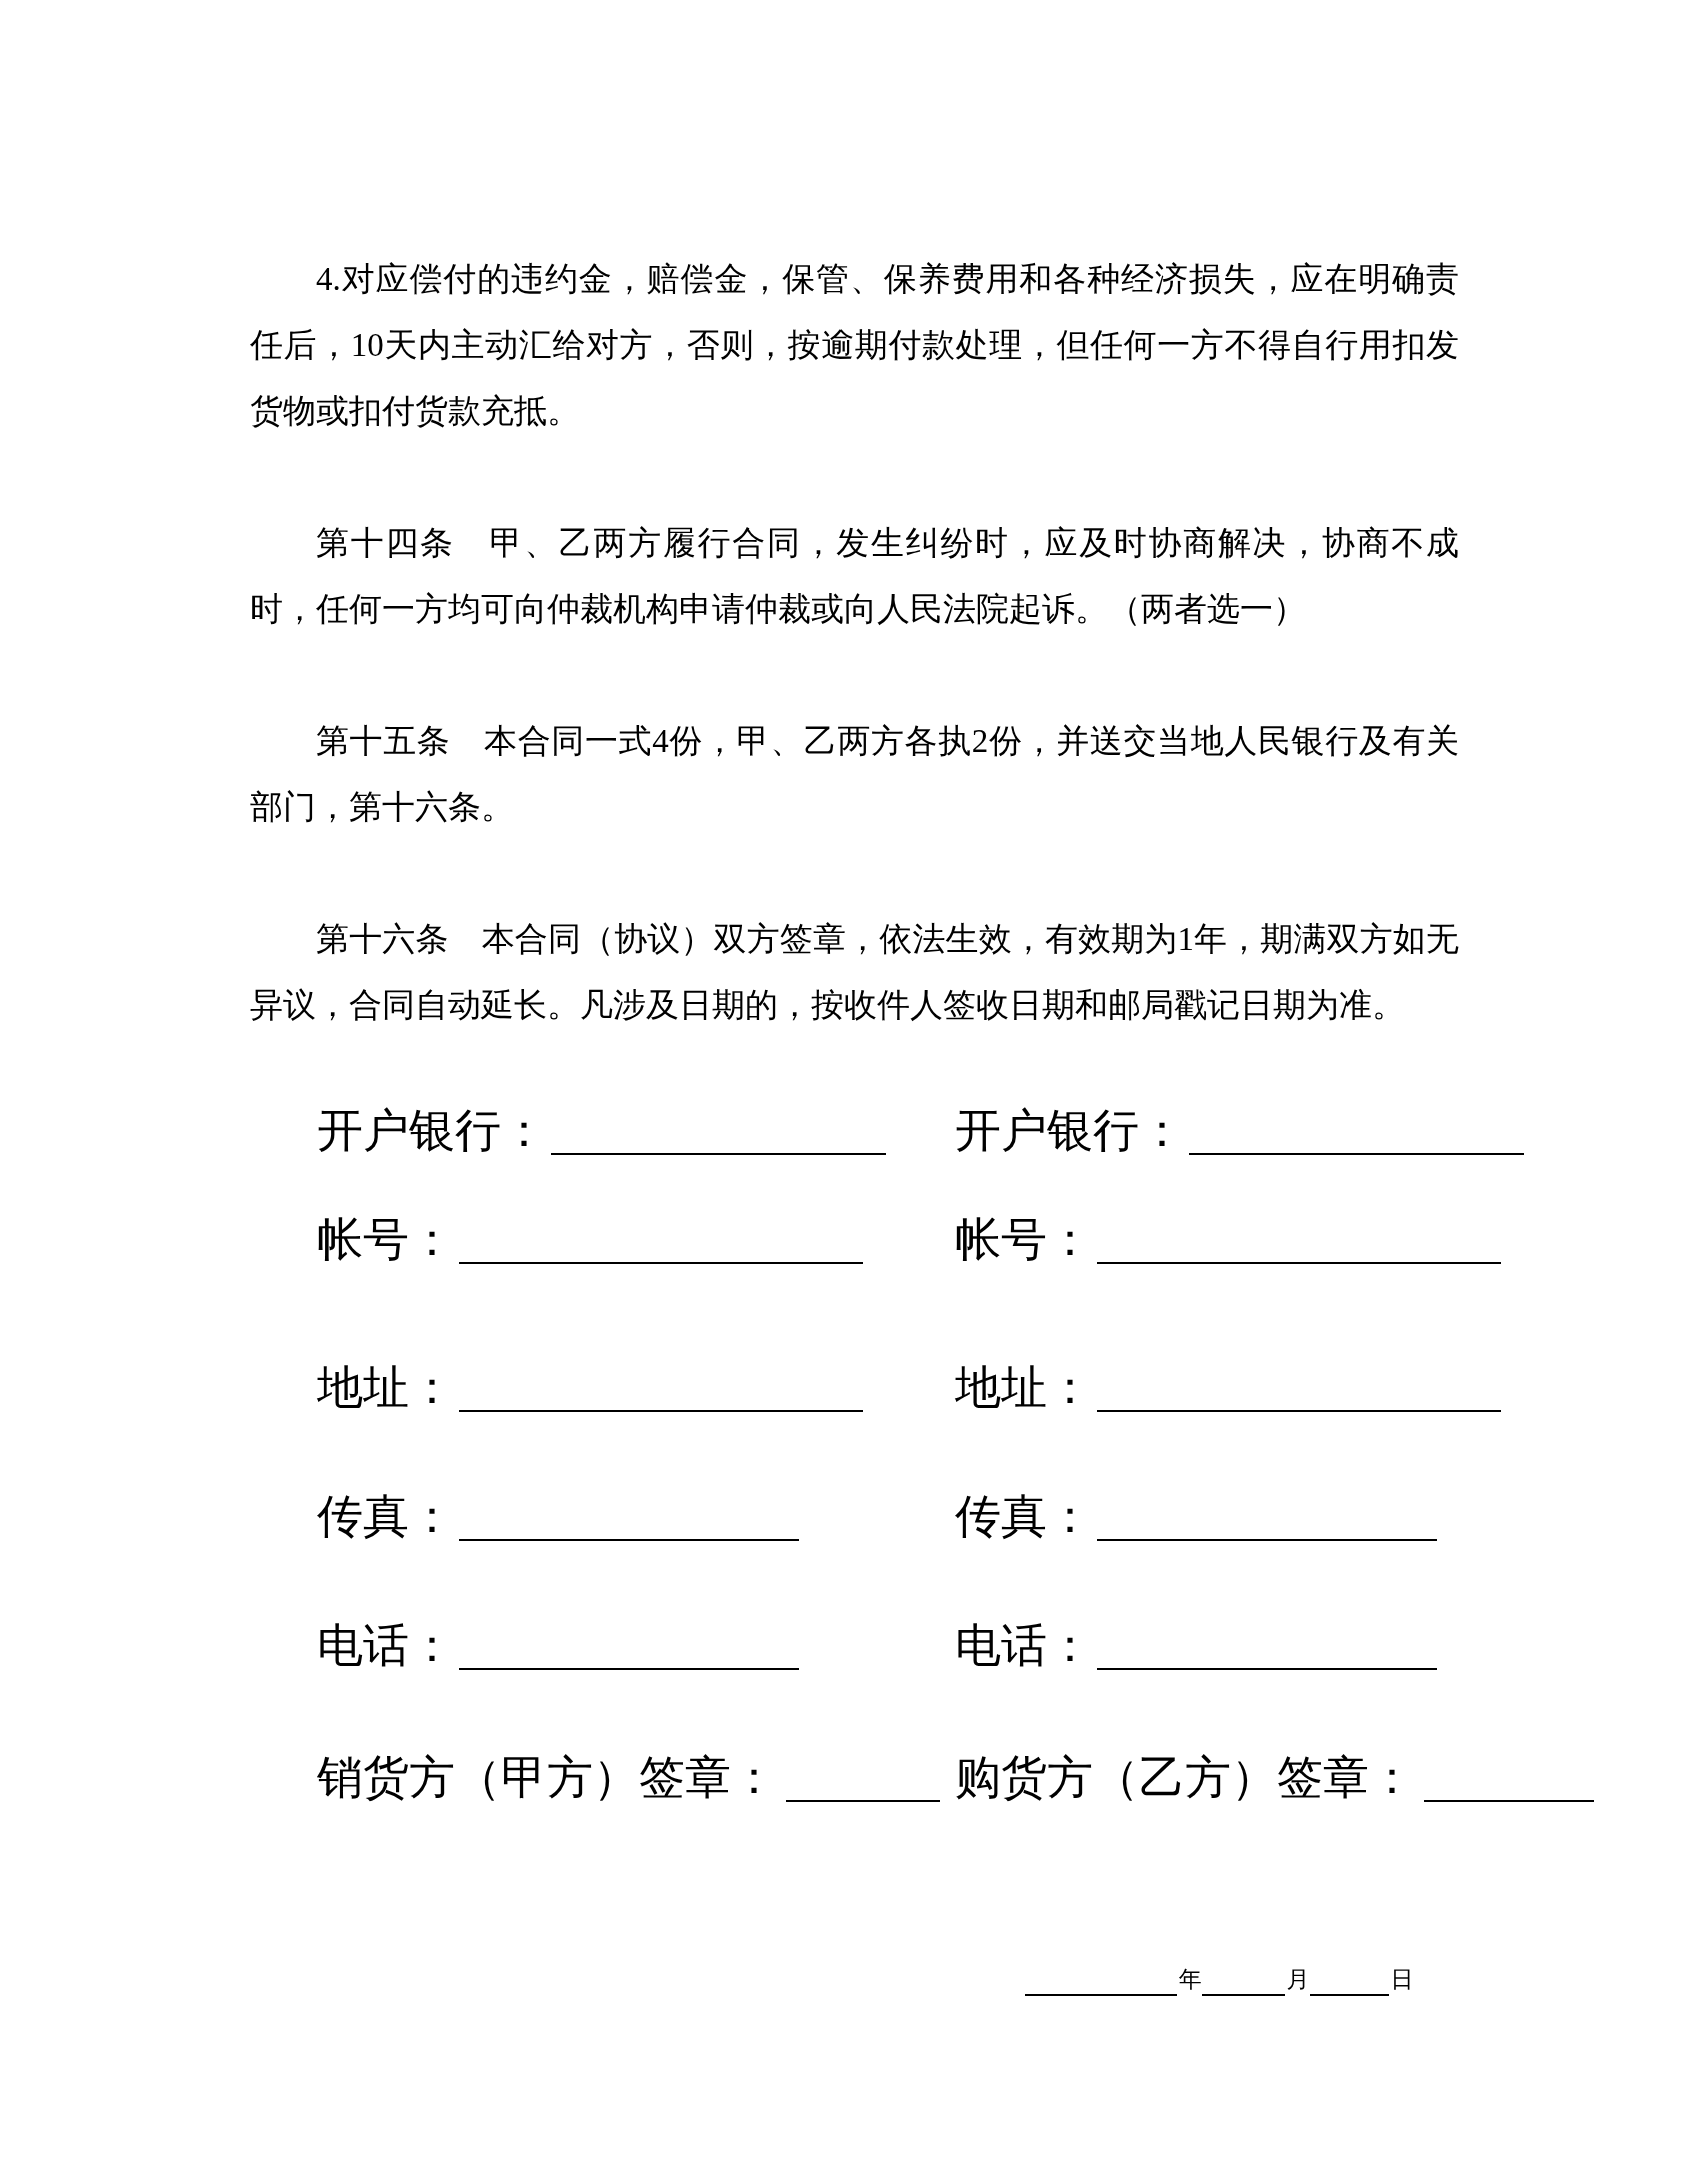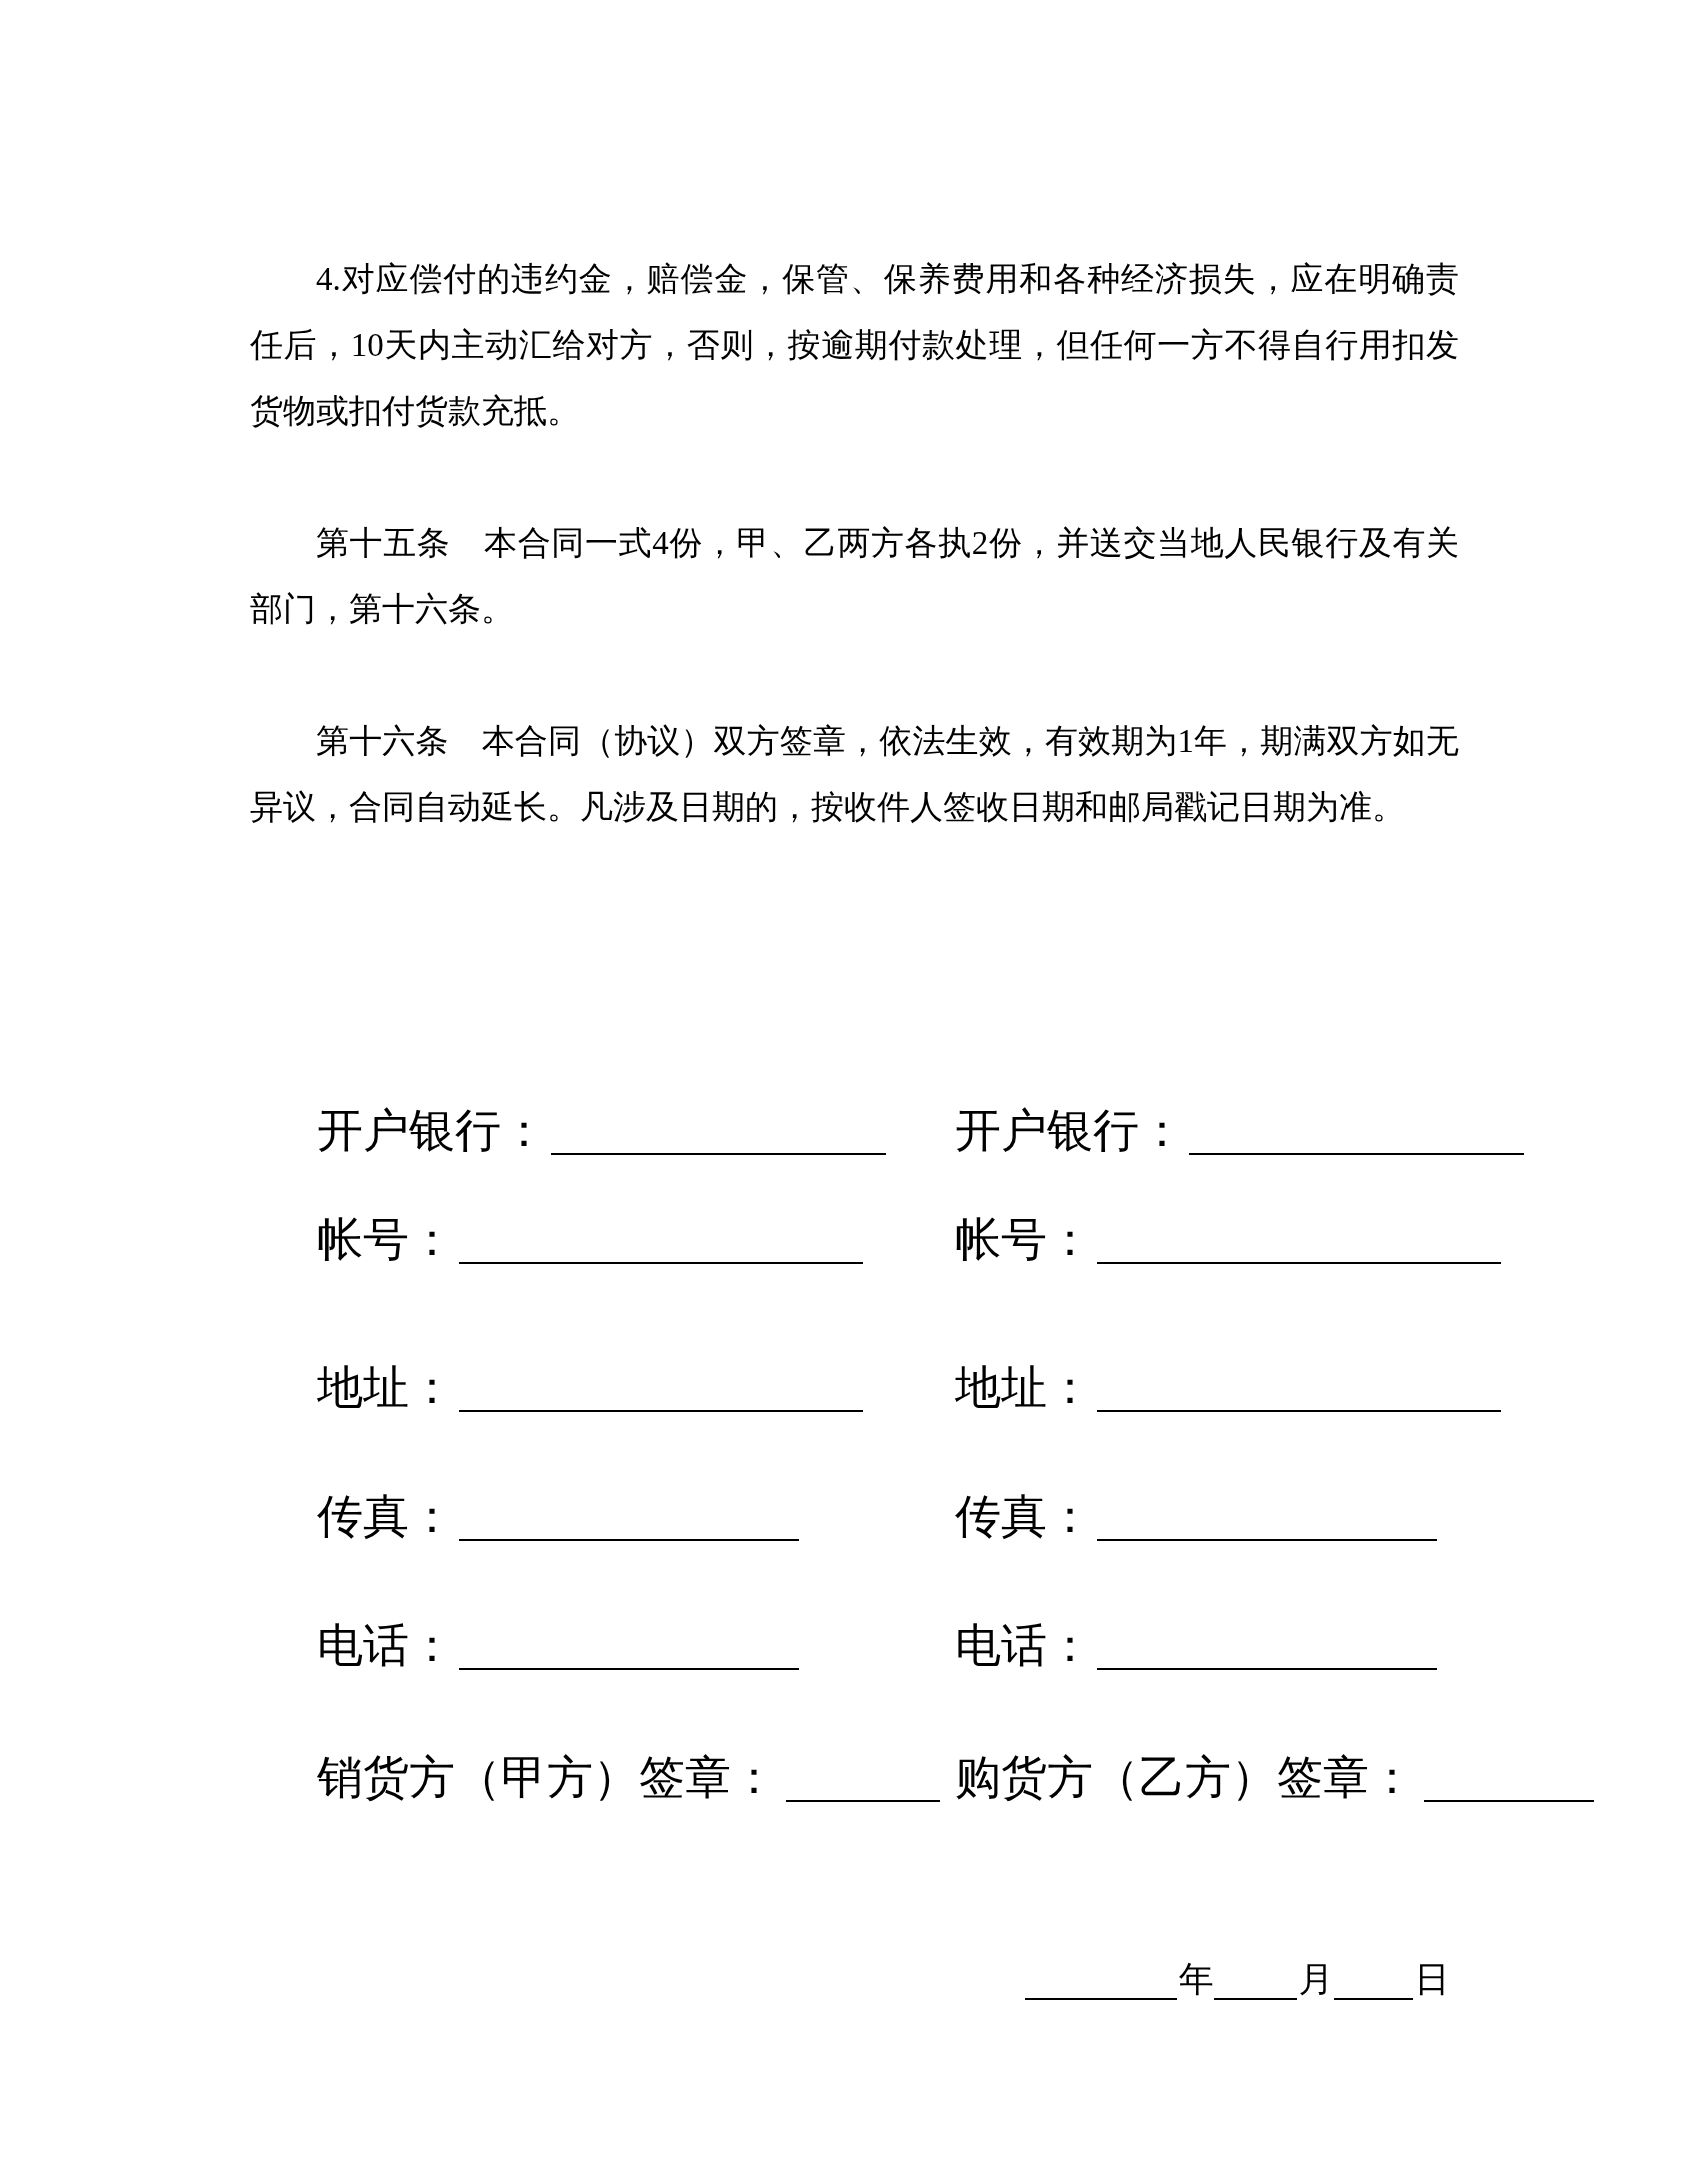--- a/index.html
+++ b/index.html
@@ -49,37 +49,38 @@
   .row-bank      { top:1098px; }
   .row-account   { top:1207px; }
   .row-address   { top:1355px; }
   .row-fax       { top:1484px; }
   .row-phone     { top:1613px;padding-left:40px; }
   .row-signature { top:1745px; }
   .date-line {
     position:absolute;
     left:1025px; top:1947px;
     height:66px;
-    font-size:35px;
+    font-size:23px;
     line-height:66px;
     white-space:nowrap;
     text-align:right;
   }
   .date-line .fill { margin-left:0; margin-right:1.8px; }
   .w165 { width:152px; }
   .w90  { width:83px; }
   .w86  { width:79px; }
 </style>
 </head>
 <body>
 
 <div class="page">
 
   <section class="body-text">
     <p>4.对应偿付的违约金，赔偿金，保管、保养费用和各种经济损失，应在明确责任后，10天内主动汇给对方，否则，按逾期付款处理，但任何一方不得自行用扣发货物或扣付货款充抵。</p>
+    <p>第十四条　甲、乙两方履行合同，发生纠纷时，应及时协商解决，协商不成时，任何一方均可向仲裁机构申请仲裁或向人民法院起诉。（两者选一）</p>
     <p>第十五条　本合同一式4份，甲、乙两方各执2份，并送交当地人民银行及有关部门，第十六条。</p>
     <p>第十六条　本合同（协议）双方签章，依法生效，有效期为1年，期满双方如无异议，合同自动延长。凡涉及日期的，按收件人签收日期和邮局戳记日期为准。</p>
   </section>
 
   <div class="field-row row-bank">
     <span class="cell-left">
       <span>开户银行：</span><span class="fill w365"></span>
     </span>
     <span class="cell-right">
       <span>开户银行：</span><span class="fill w365"></span>

